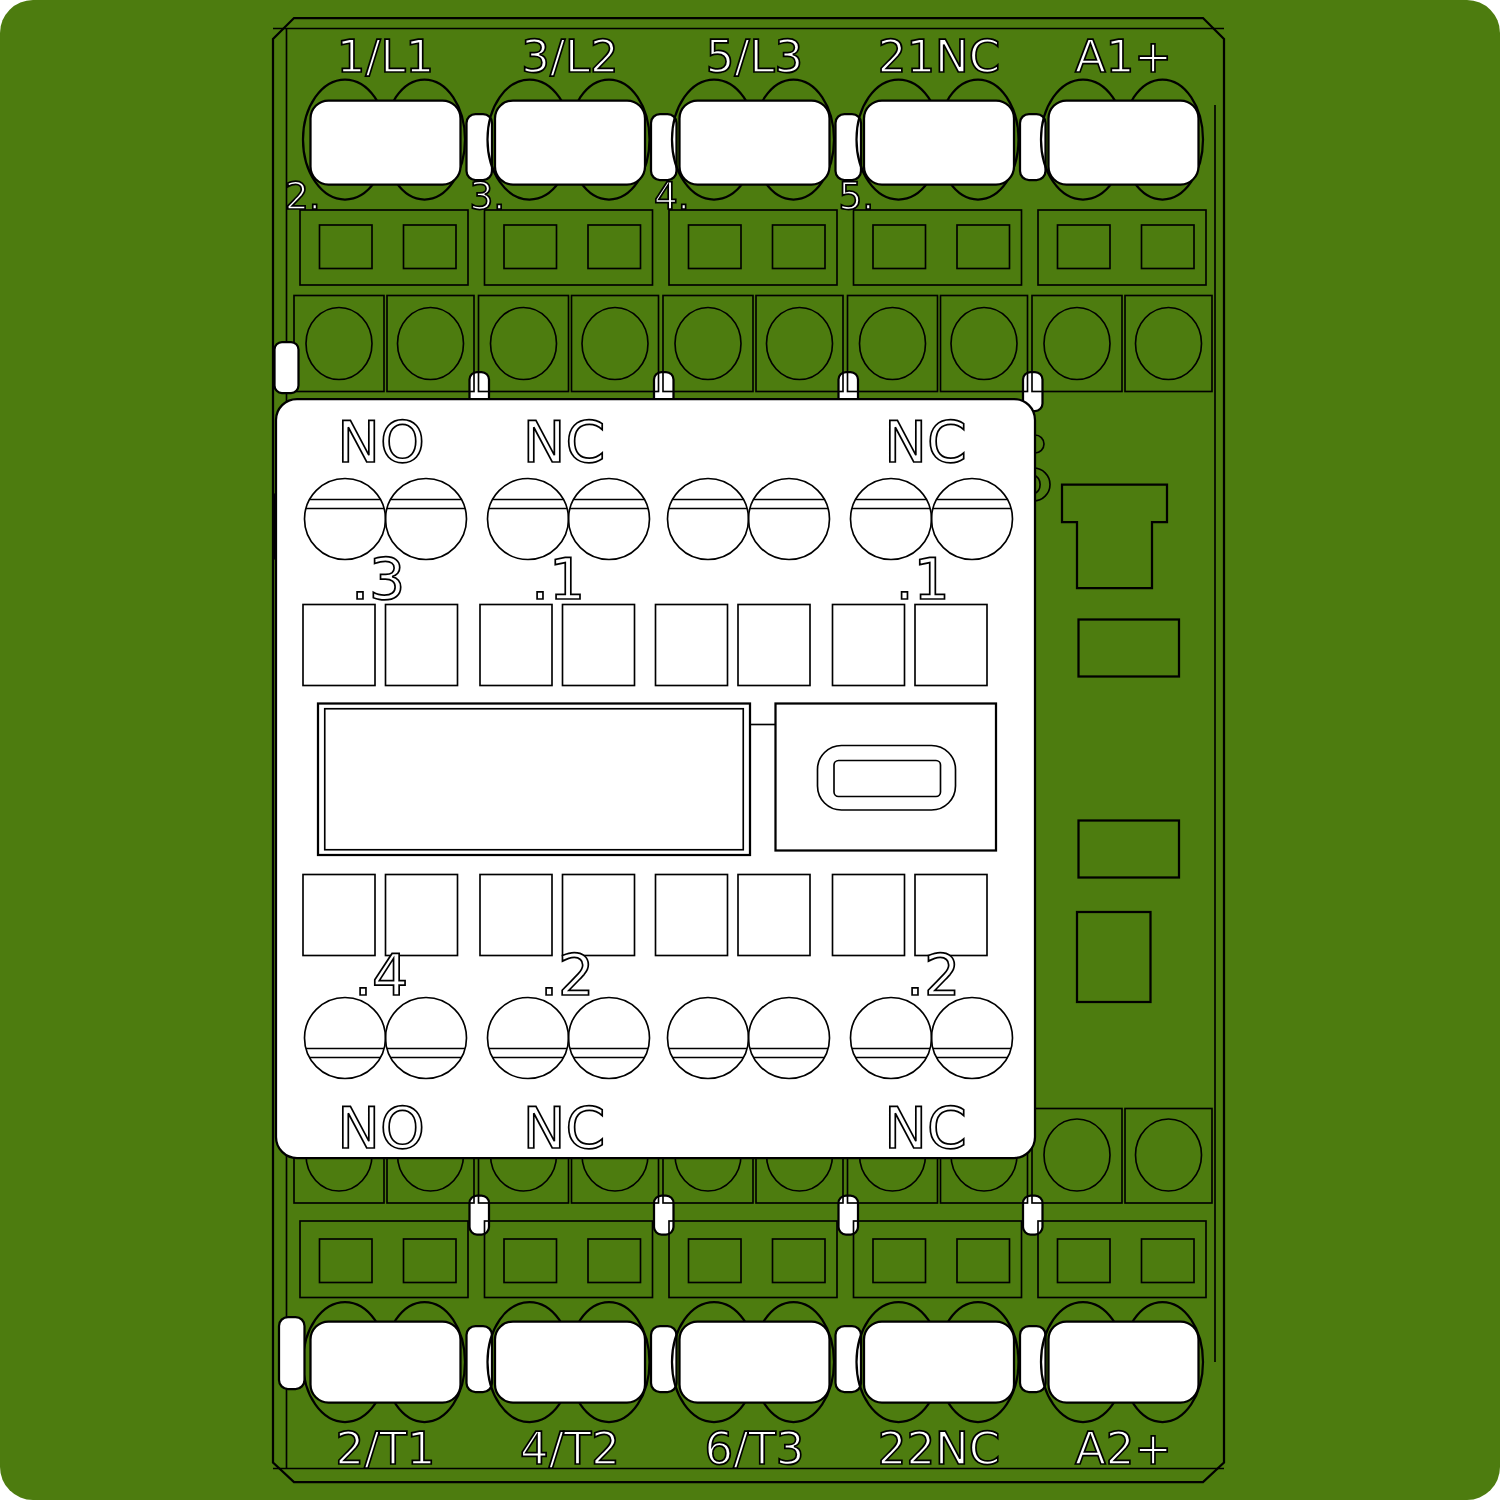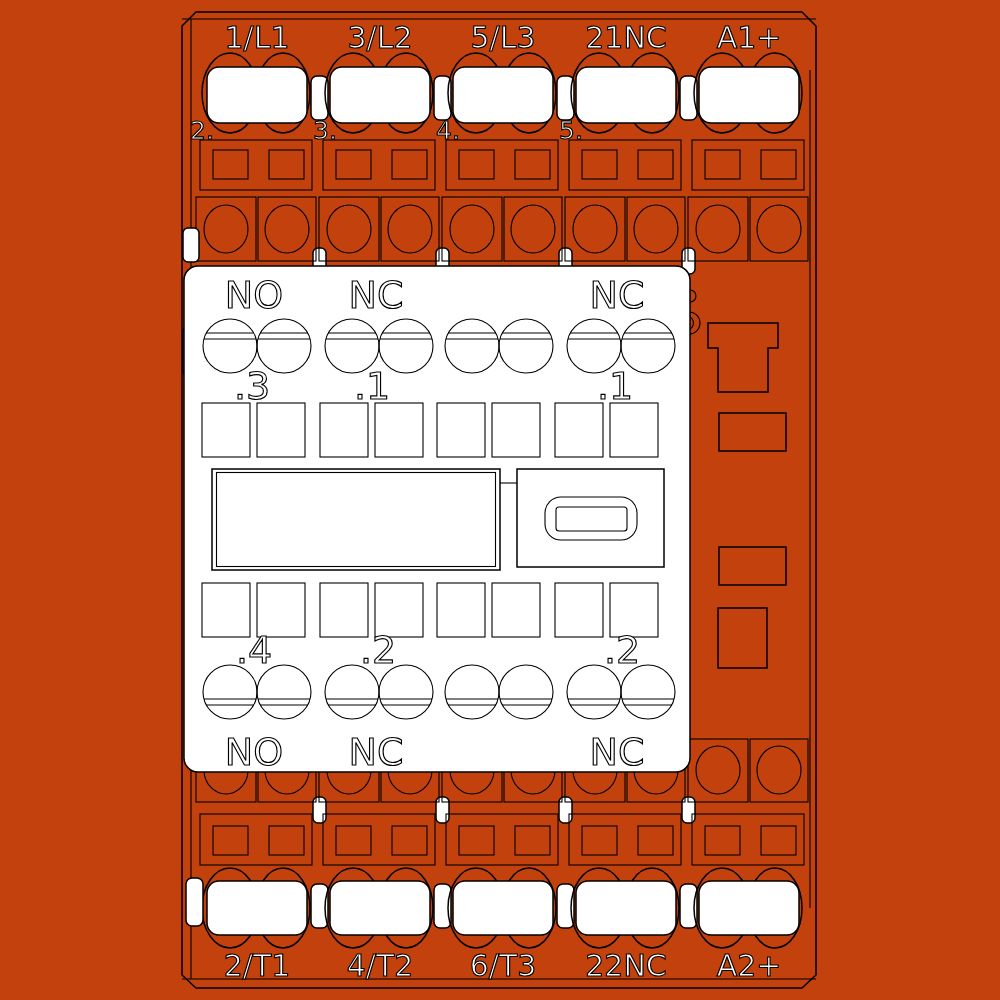--- a/index.html
+++ b/index.html
@@ -1,16 +1,16 @@
 <!DOCTYPE html>
 <html><head>
 <meta charset="utf-8">
 <style>
   html,body{margin:0;padding:0;background:#ffffff;}
-  .stage{width:1000px;height:1000px;position:relative;background:#c2410c;overflow:hidden;}
+  .stage{width:1000px;height:1000px;position:relative;background:#4d7c0f;overflow:hidden;border-radius:22px;}
   svg{display:block;}
   .ln{fill:none;stroke:#000000;stroke-width:1.5;}
   .lnw{fill:#ffffff;stroke:#000000;stroke-width:1.5;}
   .thin{stroke-width:1.1;}
   .t{fill:#ffffff;stroke:#000000;stroke-width:1.15;
      font-family:"DejaVu Sans","Liberation Sans",sans-serif;}
 </style>
 </head>
 <body>
 

